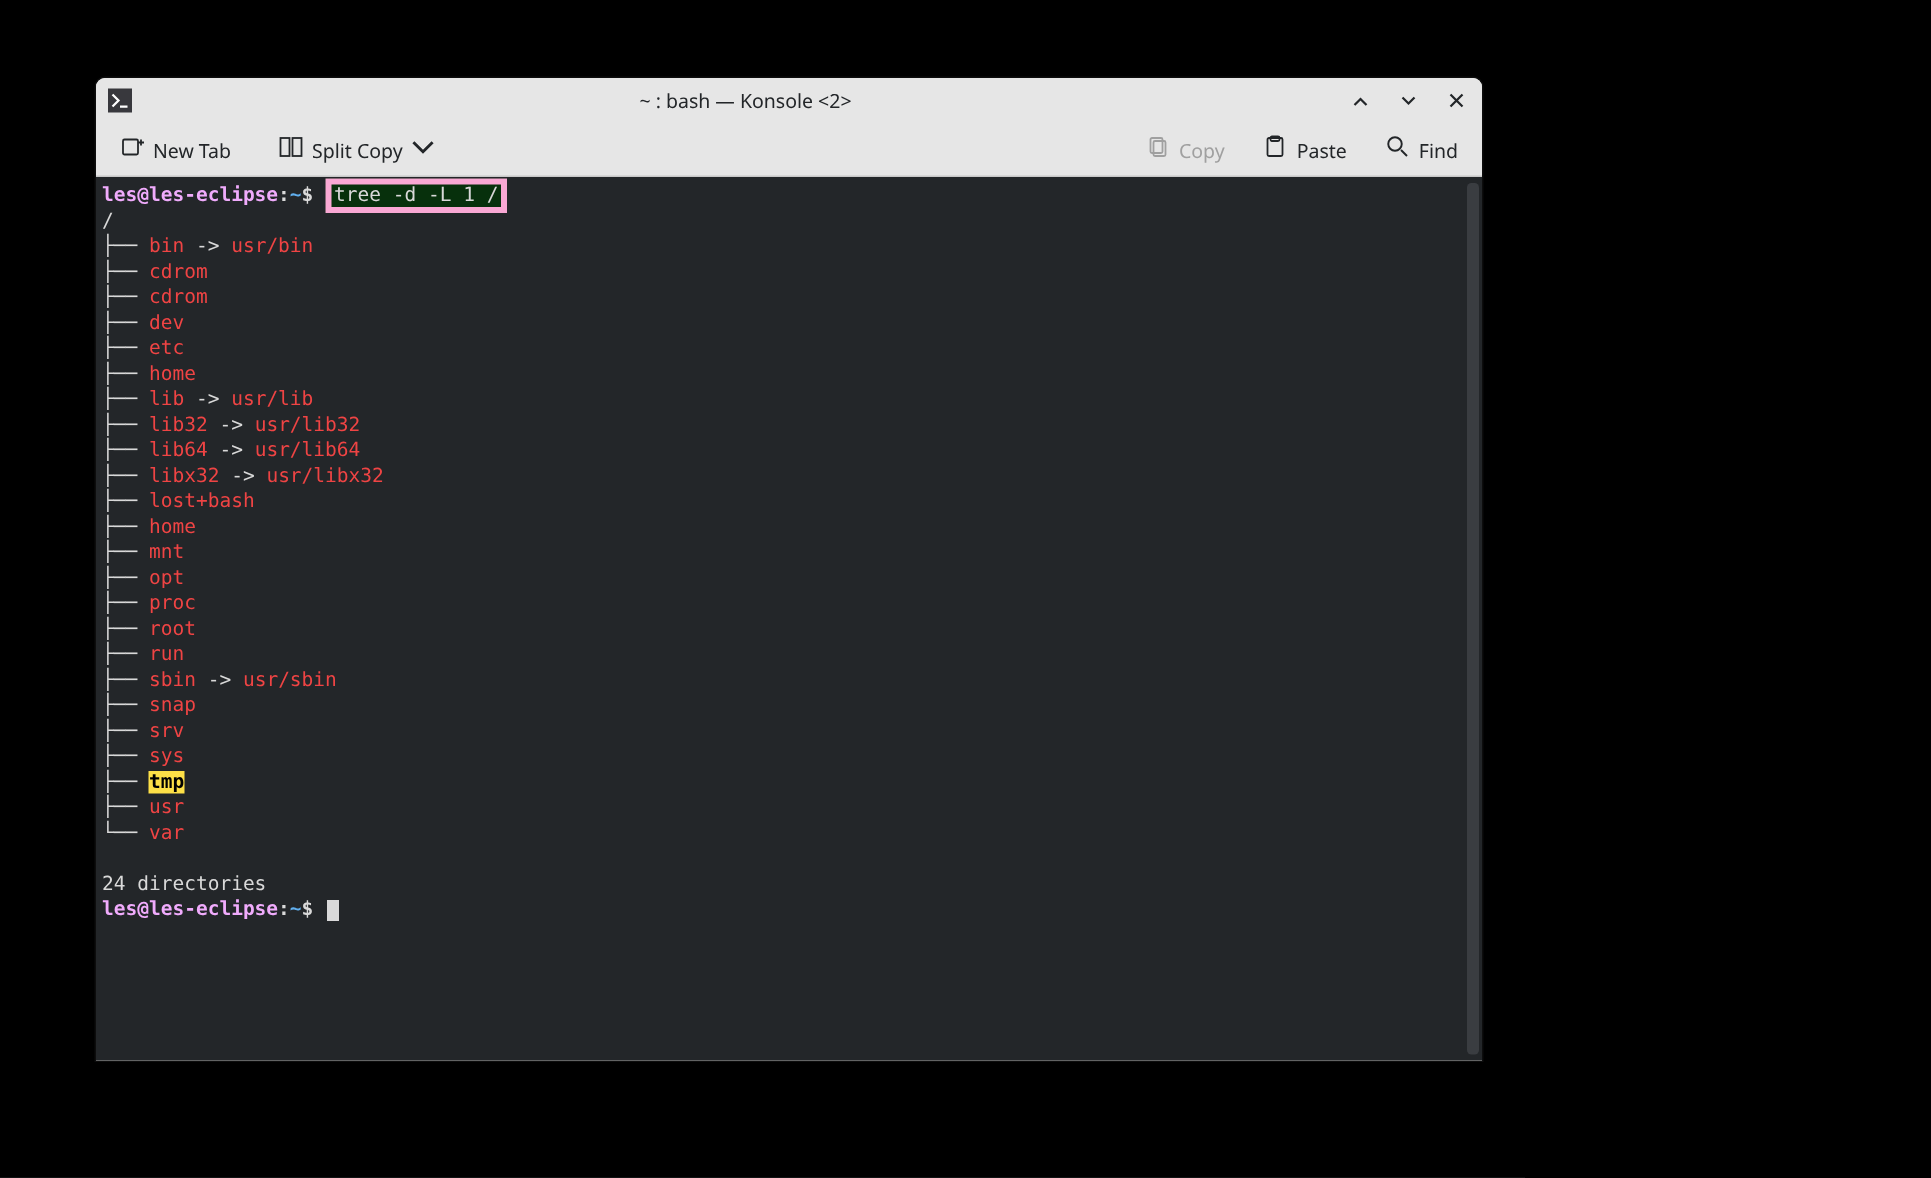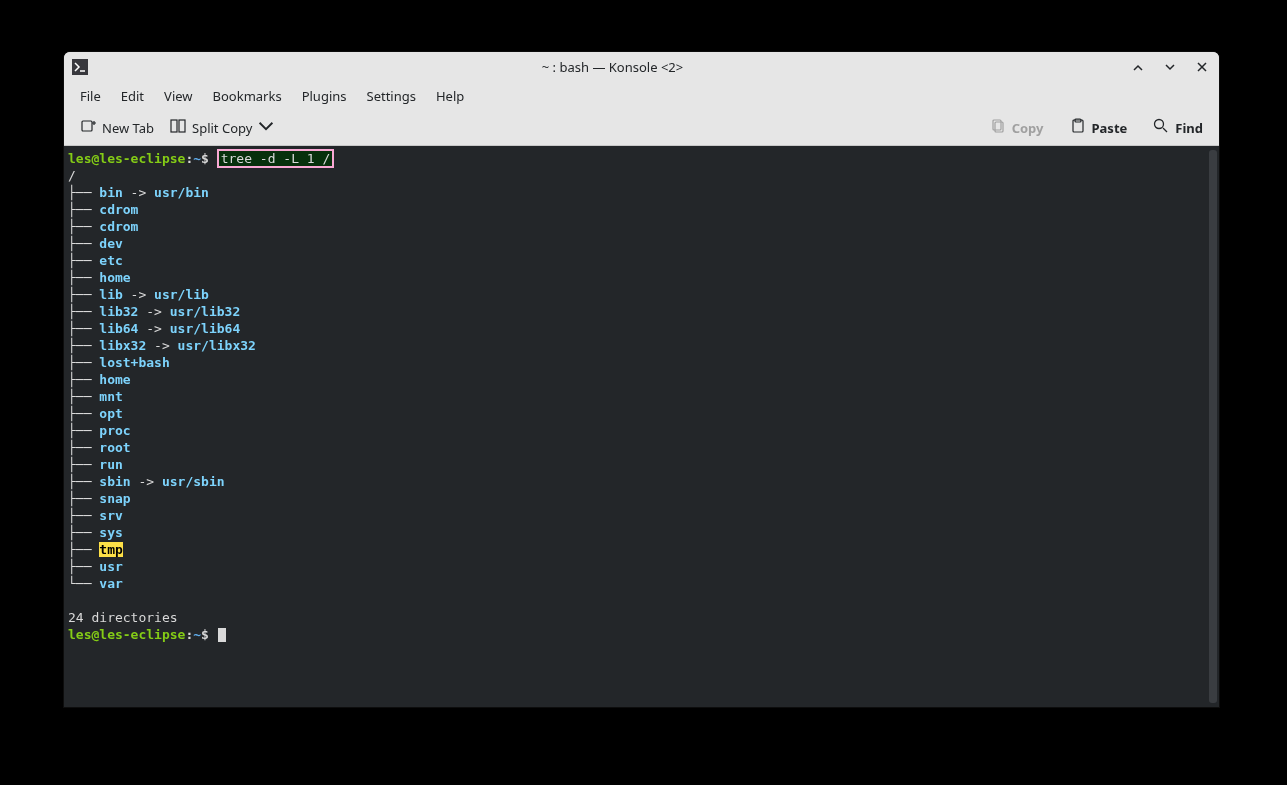--- a/index.html
+++ b/index.html
@@ -7,21 +7,21 @@
     background: #000;
     width: 1287px;
     height: 785px;
     font-family: "Noto Sans", "Segoe UI", Arial, sans-serif;
     position: relative;
   }
   .window {
     position: absolute;
     left: 64px;
     top: 52px;
-    width: 1155px;
+    width: 924px;
     height: 655px;
     background: #e6e6e6;
     border-radius: 6px 6px 0 0;
     display: flex;
     flex-direction: column;
     overflow: hidden;
     box-shadow: 0 0 0 1px rgba(255,255,255,0.05);
   }
   
   .titlebar {
@@ -66,22 +66,22 @@
   .toolbar {
     height: 36px;
     background: #e6e6e6;
     display: flex;
     align-items: center;
     padding: 0 10px;
     font-size: 13px;
     color: #232629;
     border-bottom: 1px solid #c8c8c8;
   }
-  .toolbar .tool-left { display: flex; gap: 4px; }
-  .toolbar .tool-right { margin-left: auto; display: flex; gap: 14px; align-items: flex-start; font-weight: bold; }
+  .toolbar .tool-left { display: flex; gap: 20px; }
+  .toolbar .tool-right { margin-left: auto; display: flex; gap: 14px; align-items: flex-start; }
   .toolbar .tbtn {
     display: flex; align-items: center; gap: 6px;
     padding: 4px 6px; cursor: pointer;
   }
   .toolbar .tbtn.disabled { color: #a0a0a0; }
   .toolbar svg { width: 16px; height: 16px; }
   
   .terminal-wrap {
     flex: 1;
     background: #232629;
@@ -97,31 +97,31 @@
     color: #d9d9d9;
     white-space: pre;
     overflow: hidden;
   }
   .scrollbar {
     width: 8px;
     background: #3a3d41;
     margin: 4px 2px 4px 0;
     border-radius: 3px;
   }
-  .prompt-user { color: #84cc16; font-weight: bold; }
+  .prompt-user { color: #f0abfc; font-weight: bold; }
   .prompt-colon { color: #d9d9d9; font-weight: bold; }
   .prompt-path { color: #61afef; font-weight: bold; }
   .prompt-dollar { color: #d9d9d9; font-weight: bold; }
   .cmd-highlight {
-    border: 2px solid #f9a8d4;
+    border: 4px solid #f9a8d4;
     background: #07300c;
     padding: 0 2px;
   }
   .tree-branch { color: #d9d9d9; }
-  .tree-dir { color: #7dd3fc; font-weight: bold; }
+  .tree-dir { color: #ef4444; font-weight: normal; }
   .tree-arrow { color: #d9d9d9; }
   .tree-highlight { background: #fde047; color: #000; font-weight: bold; }
   .cursor {
     display: inline-block;
     width: 8px; height: 14px;
     background: #d9d9d9;
     vertical-align: text-bottom;
     margin-left: 1px;
   }
 </style>
@@ -150,29 +150,20 @@
           </svg>
         </span>
       <span>
           <svg viewBox="0 0 12 12">
             <path d="M2 2 L10 10 M10 2 L2 10"></path>
           </svg>
         </span>
     </span>
   </div>
 
-  <div class="menubar">
-    <span class="menu-item">File</span>
-    <span class="menu-item">Edit</span>
-    <span class="menu-item">View</span>
-    <span class="menu-item">Bookmarks</span>
-    <span class="menu-item">Plugins</span>
-    <span class="menu-item">Settings</span>
-    <span class="menu-item">Help</span>
-  </div>
 
   <div class="toolbar">
     <div class="tool-left">
       <span class="tbtn">
         <span><svg viewBox="0 0 16 16">
               <rect x="2" y="3" width="10" height="10" rx="1" fill="none" stroke="#232629" stroke-width="1.2"></rect>
               <line x1="12" y1="5" x2="16" y2="5" stroke="#232629" stroke-width="1.2"></line>
               <line x1="14" y1="3" x2="14" y2="7" stroke="#232629" stroke-width="1.2"></line>
             </svg></span>
         <span>New Tab</span>

